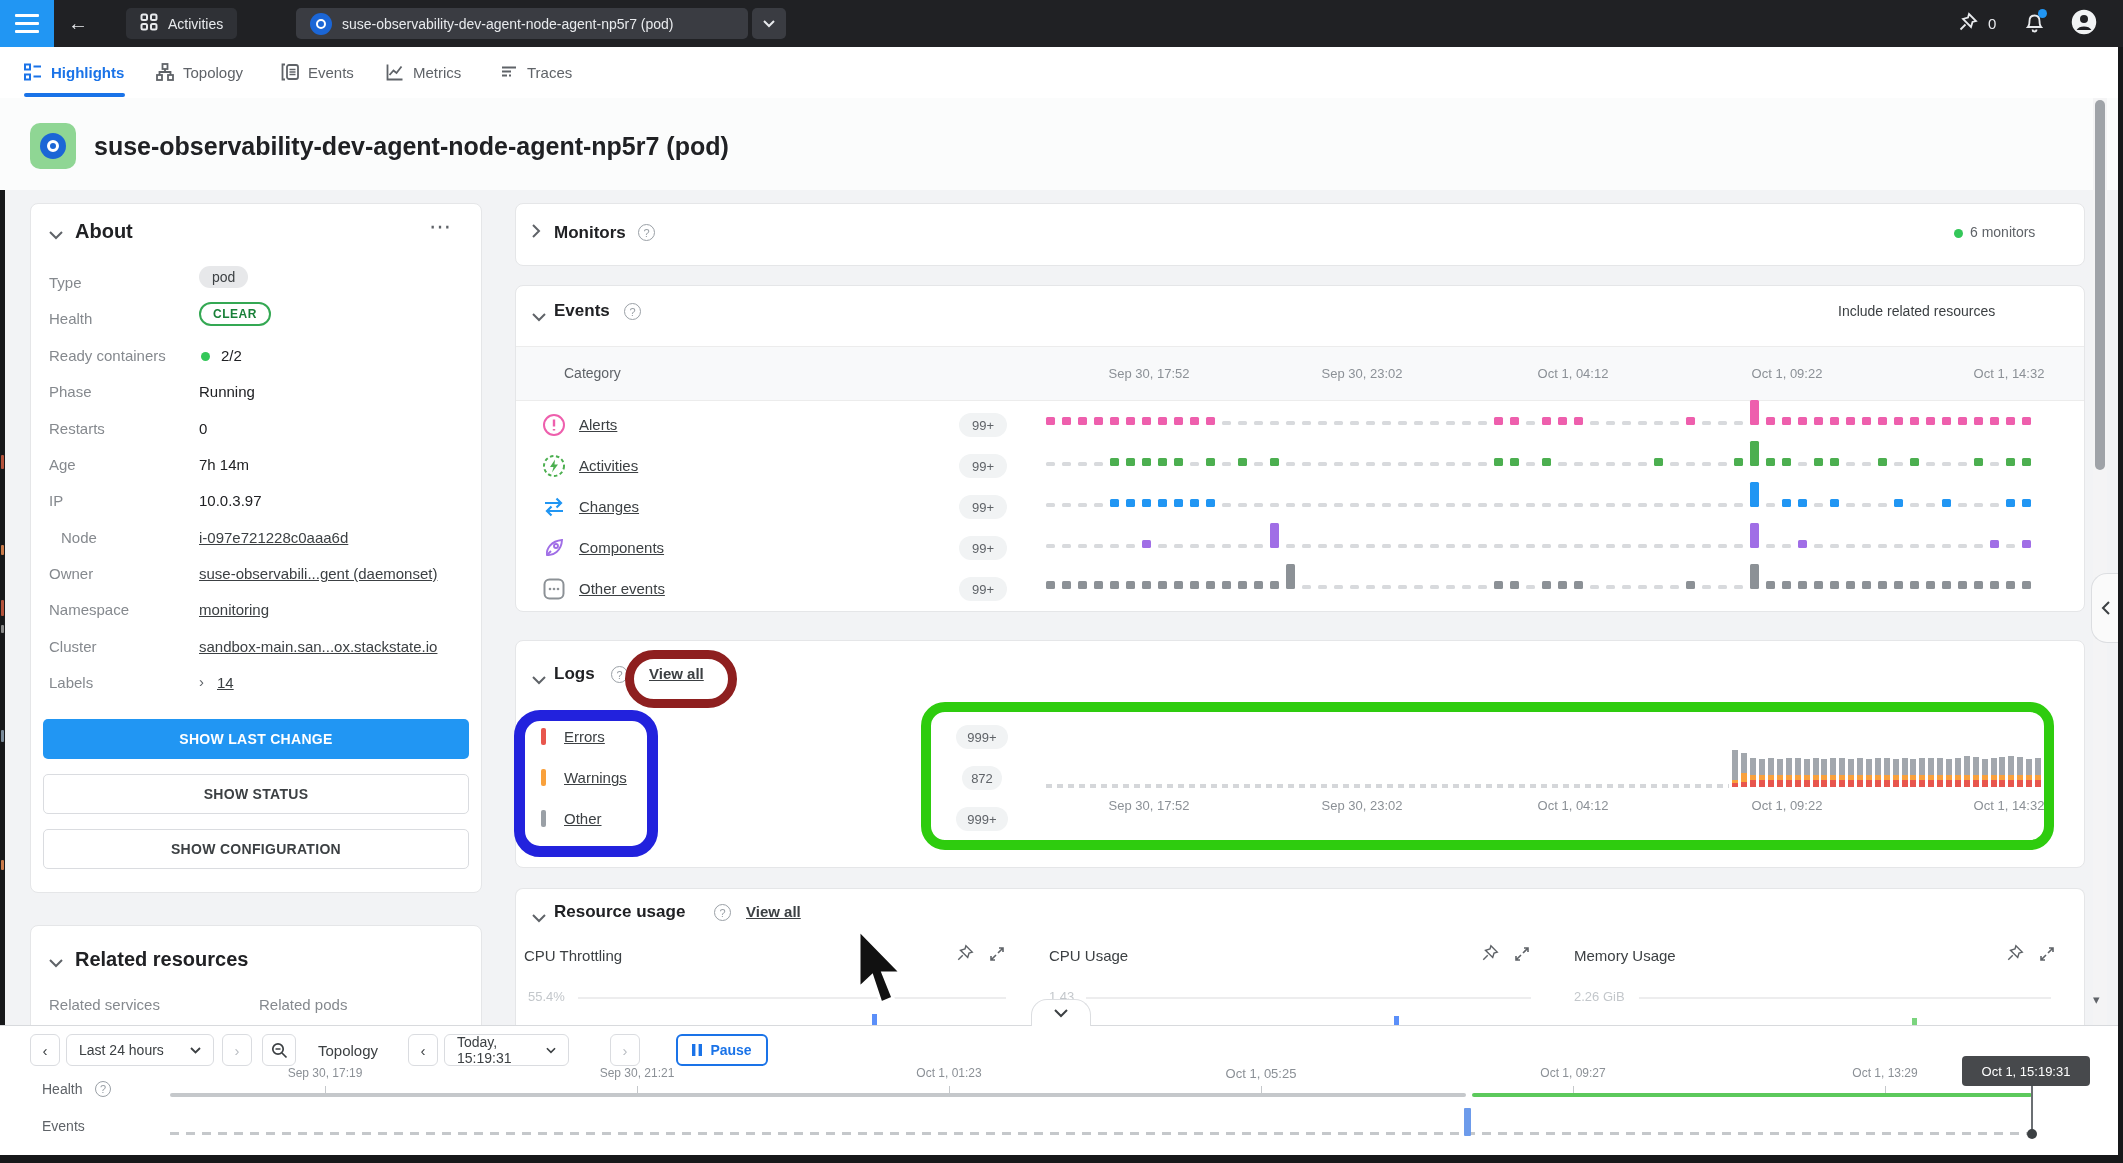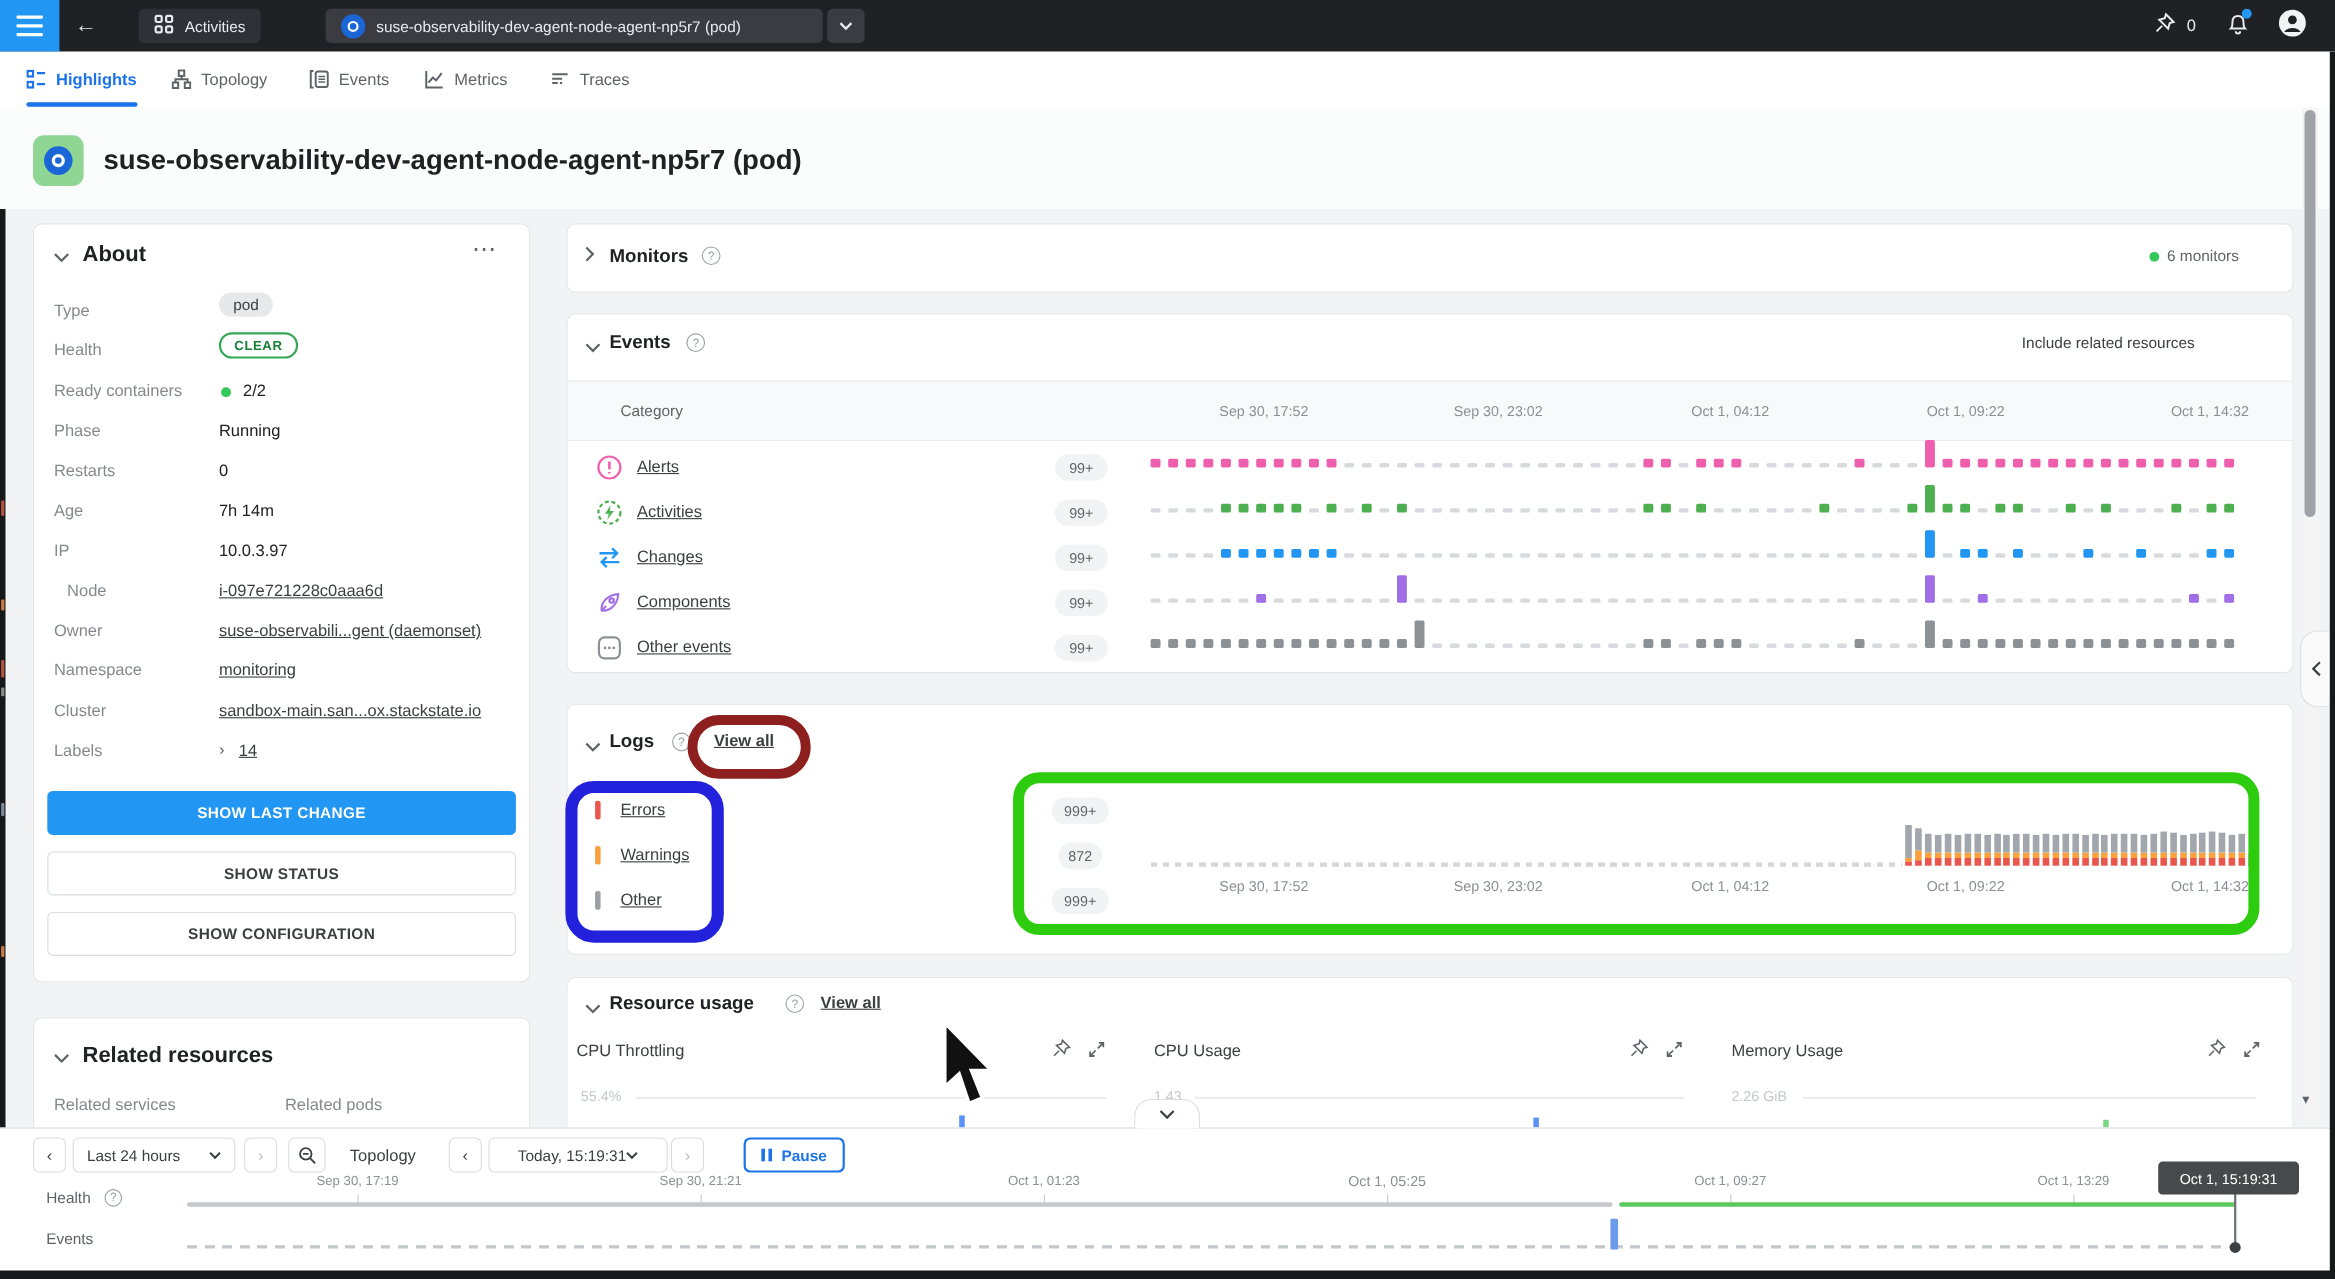--- a/index.html
+++ b/index.html
@@ -885,21 +885,21 @@
         <g fill="none" stroke="#3c4043" stroke-width="1.7">
           <circle cx="7" cy="7" r="5.2"></circle>
           <path d="M11 11 L15.5 15.5 M4.5 7 H9.5"></path>
         </g>
       </svg>
   </div>
   <span class="abs" style="left:318px;top:1042px;font-size:15px;color:#3c4043;">Topology</span>
   <div class="tb-btn" style="left:408px;width:30px;">
       <span class="chev">‹</span>
     </div>
-  <div class="tb-btn" style="left:444px;width:163px;justify-content:center;padding:0 12px;">
+  <div class="tb-btn" style="left:444px;width:125px;justify-content:center;padding:0 12px;">
     <span style="font-size:14px;">Today, 15:19:31</span>
     <svg width="11" height="7" viewBox="0 0 11 7">
         <path d="M1 1 L5.5 5.5 L10 1" fill="none" stroke="#3c4043" stroke-width="1.8"></path>
       </svg>
   </div>
   <div class="tb-btn disabled" style="left:610px;width:30px;">
       <span class="chev">›</span>
     </div>
   <div class="tb-btn" style="left:676px;width:92px;border:2px solid #1a73e8;color:#1a73e8;gap:8px;">
     <svg width="10" height="12" viewBox="0 0 10 12">

